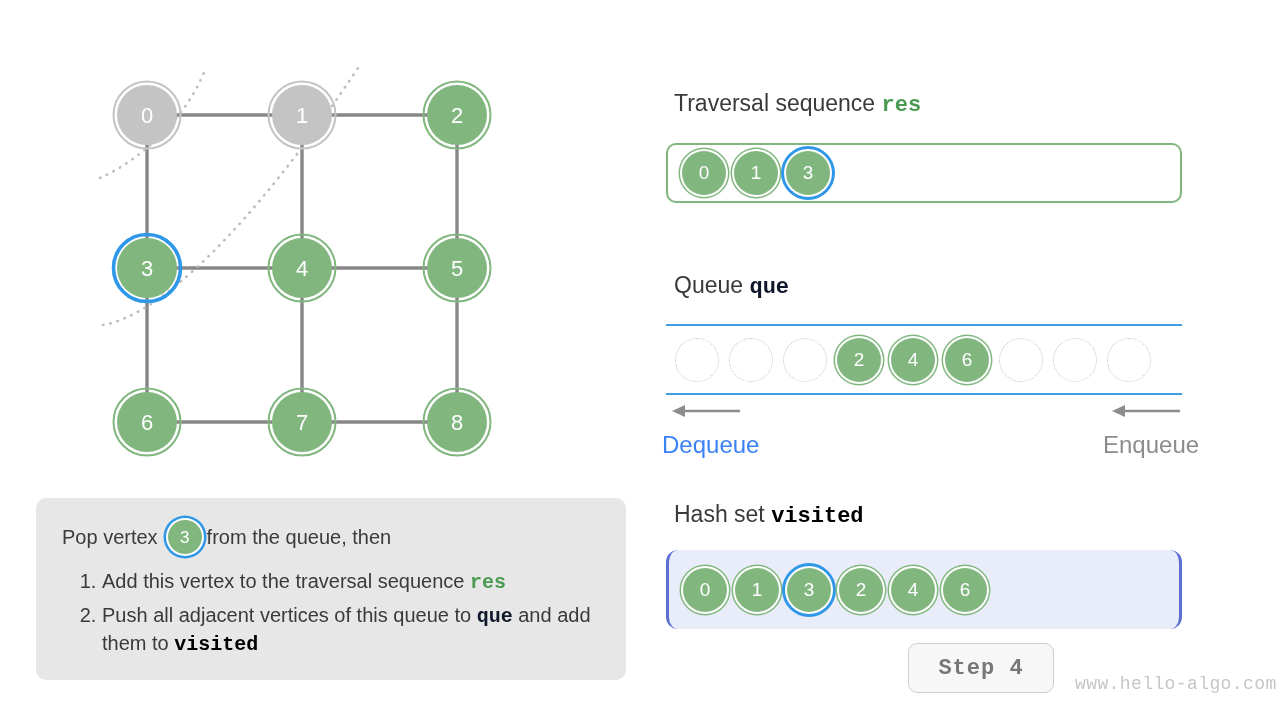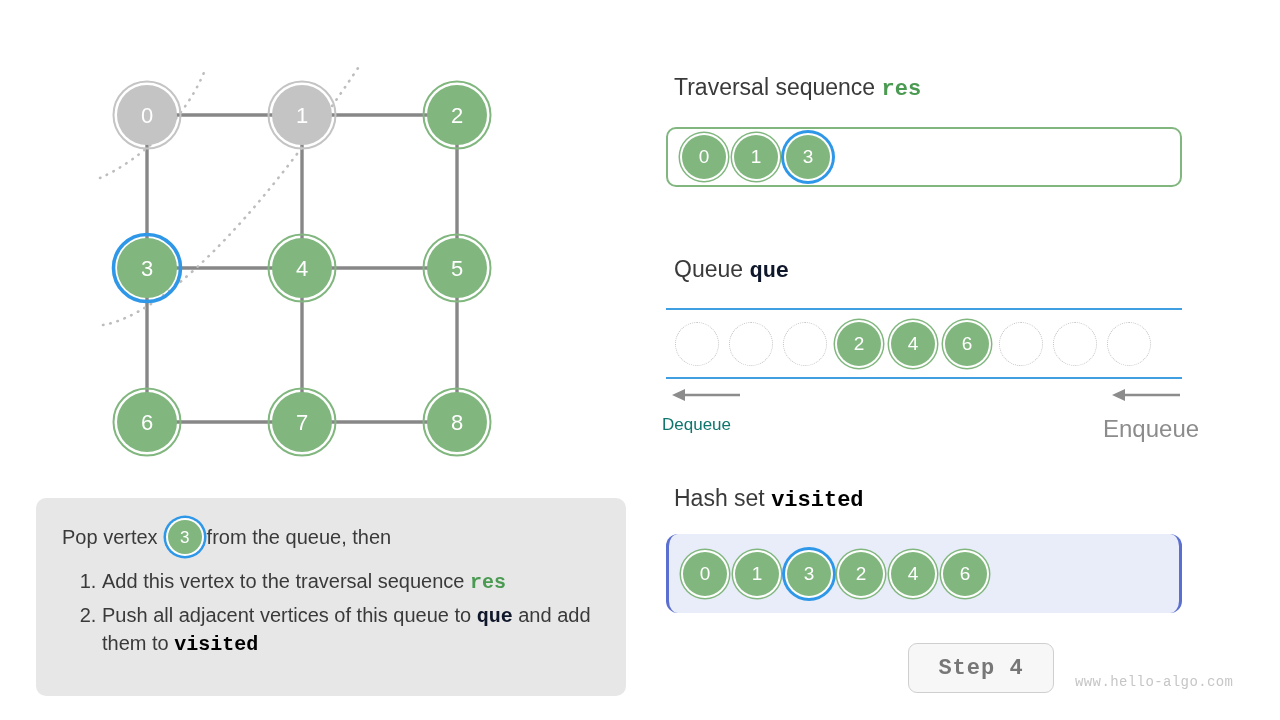--- a/index.html
+++ b/index.html
@@ -26,21 +26,21 @@
   #graph-svg { position: absolute; left: 0; top: 0; }
 
   
   #caption-box {
     position: absolute;
     left: 36px; top: 498px;
     width: 590px;
     box-sizing: border-box;
     background: #e7e7e7;
     border-radius: 10px;
-    padding: 22px 26px 32px 26px;
+    padding: 22px 26px 16px 26px;
   }
   #caption-lead {
     font-size: 20px;
     color: #3a3a3a;
     display: flex;
     align-items: center;
     line-height: 1;
     margin-bottom: 14px;
   }
   #caption-lead .txt-pre { margin-right: 10px; }
@@ -65,21 +65,21 @@
   }
   ol.caption-list li { margin-bottom: 5px; }
   ol.caption-list li::marker { color: #3a3a3a; }
   .kw-res  { color: #4a9a52; font-weight: bold; }
   .kw-que  { color: #0f172a; font-weight: bold; }
   .kw-vis  { color: #000000; font-weight: bold; }
 
   
   #right-panel {
     position: absolute;
-    left: 666px; top: 0;
+    left: 666px; top: 16px;
     width: 560px; height: 508px;
   }
   .section-title {
     font-size: 23px;
     color: #3a3a3a;
     white-space: nowrap;
   }
   .section-title .mono { font-size: 22px; }
 
   
@@ -141,21 +141,21 @@
     box-sizing: border-box;
     gap: 10px;
   }
   #que-arrow-left, #que-arrow-right {
     position: absolute; top: 386px; width: 72px; height: 18px;
   }
   #que-arrow-left { left: 4px; }
   #que-arrow-right { left: 444px; }
   #deq-label {
     position: absolute; left: -4px; top: 415px;
-    font-size: 17px; color: #0f766e;
+    font-size: 24px; color: #3b82f6;
   }
   #enq-label {
     position: absolute; left: 437px; top: 415px;
     font-size: 24px; color: #8c8c8c; text-align: right;
   }
 
   
   #vis-title { position: absolute; left: 8px; top: 485px; }
   #vis-box {
     position: absolute;
@@ -187,21 +187,21 @@
     font-family: "Liberation Mono", monospace;
     font-size: 22px;
     font-weight: bold;
     color: #777777;
     letter-spacing: 1px;
   }
   #watermark {
     position: absolute;
     left: 1075px; top: 674px;
     font-family: "Liberation Mono", monospace;
-    font-size: 14px;
+    font-size: 18px;
     color: #c6c6c6;
     letter-spacing: 0.4px;
   }
 </style>
 </head>
 <body>
 
 <div id="graph-panel">
   <svg id="graph-svg" width="620" height="490">
       <line x1="147" y1="115" x2="302" y2="115" stroke="#878787" stroke-width="3.4"></line>

